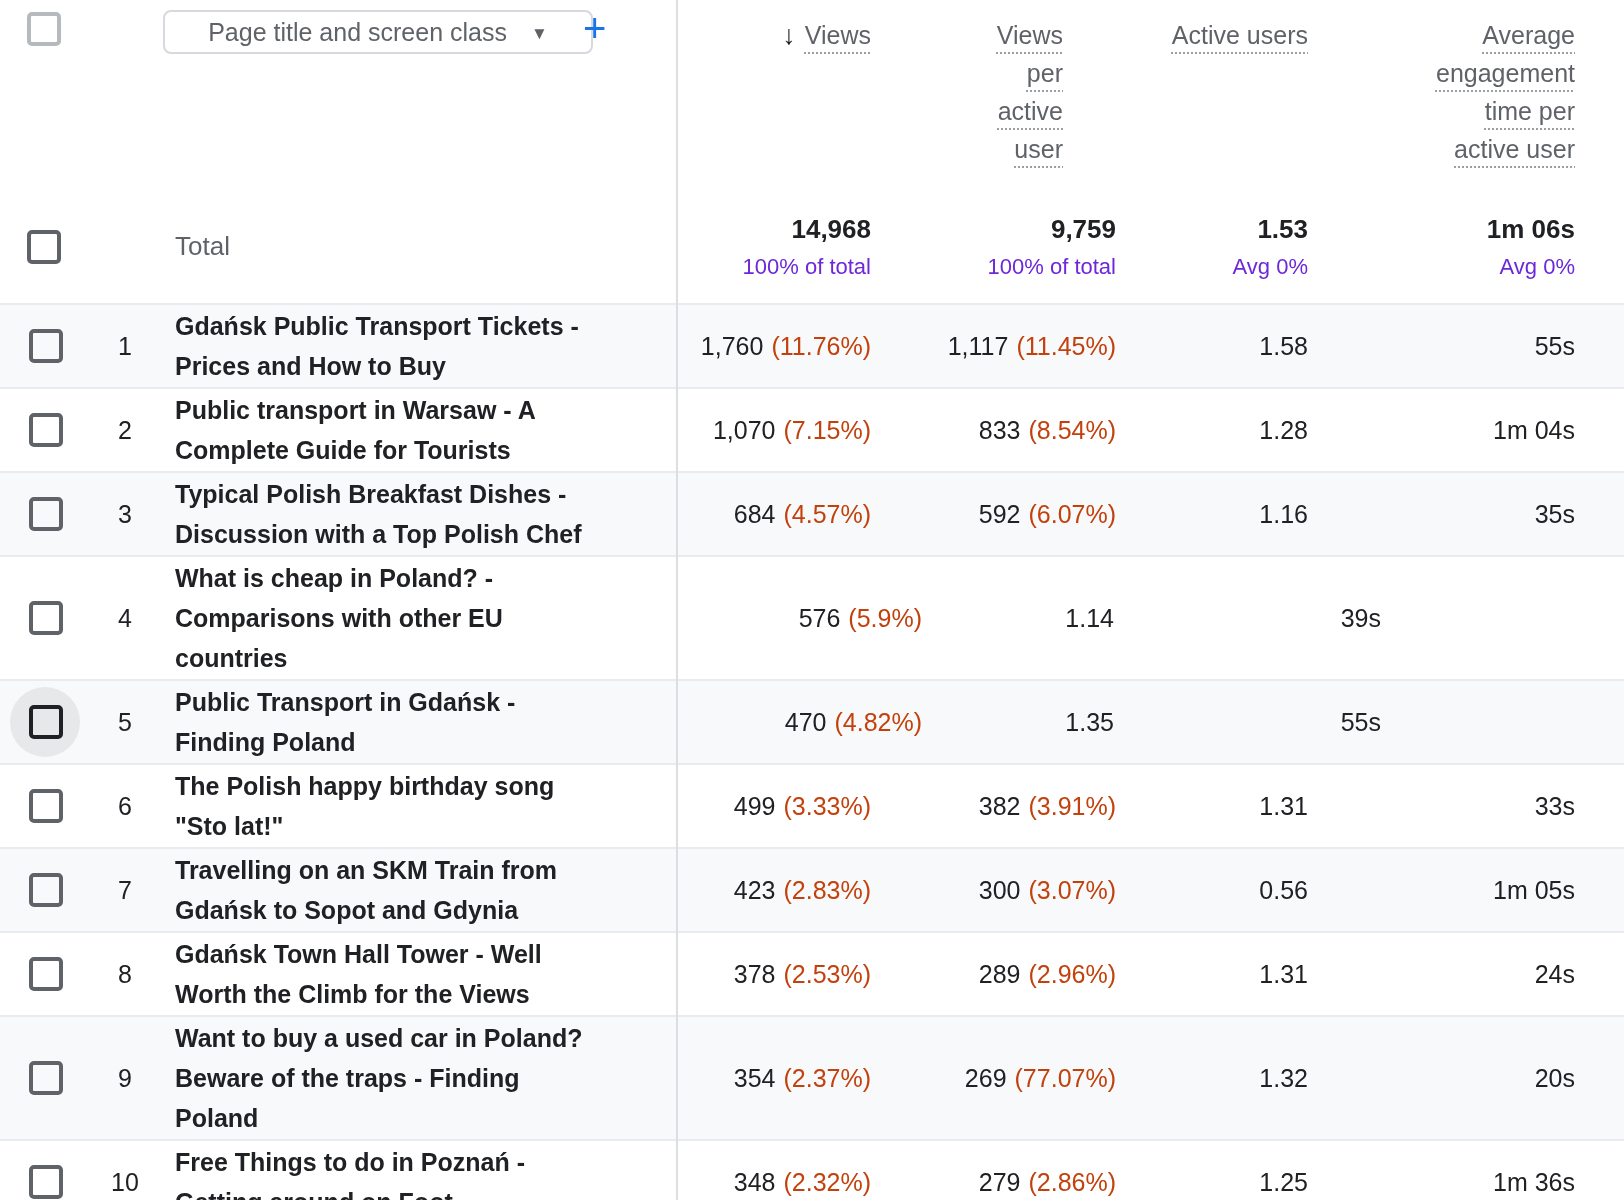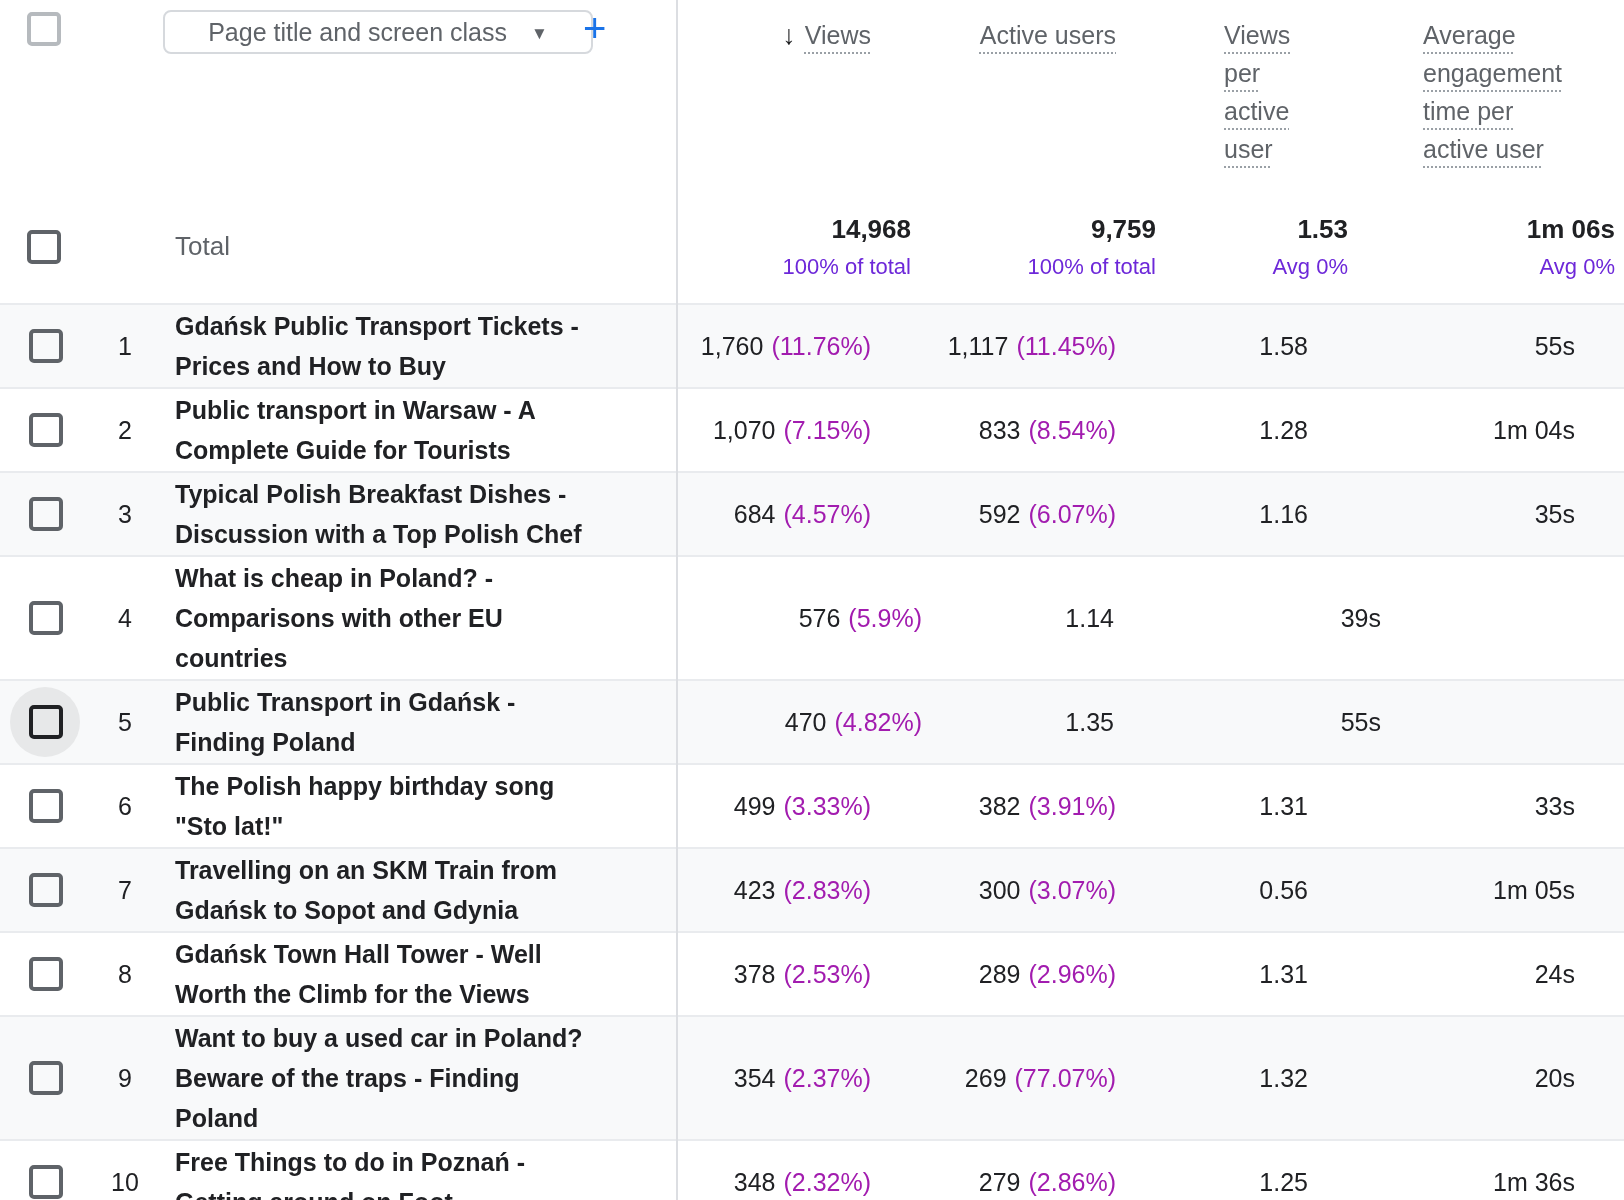--- a/index.html
+++ b/index.html
@@ -45,36 +45,36 @@
     font-size:40px; line-height:44px; color:#1a73e8; cursor:pointer;
     font-weight:400;
   }
 
   .header-right { flex:1; display:flex; padding-top:16px; }
   .hcell {
     display:flex; justify-content:flex-end; align-items:flex-start;
     font-size:25px; line-height:38px; color:#5f6368; cursor:pointer;
   }
   .hcell .hdr-text {
-    display:inline-block; 
+    display:inline-block; text-align:right;
     text-decoration-line:underline; text-decoration-style:dotted;
     text-decoration-color:#9aa0a6; text-decoration-thickness:2px;
     text-underline-offset:8px;
   }
   .hcell .hdr-text.narrow  { max-width:84px; }
   .hcell .hdr-text.medium  { max-width:152px; }
   .sort-arrow { color:#1d1e20; margin-right:9px; font-size:27px; }
 
   .c1 { width:194px; flex:none; }
   .c2 { width:245px; flex:none; }
   .c3 { width:192px; flex:none; }
   .c4 { width:317px; flex:none; padding-right:50px; }
 
   
-  .total-row { display:flex; height:113px;gap:40px; }
+  .total-row { display:flex; height:113px; }
   .total-left { width:677px; flex:none; position:relative; display:flex; align-items:center; }
   .total-left .checkbox { position:absolute; left:27px; }
   .total-label { margin-left:175px; font-size:26px; color:#5f6368; }
   .total-right { flex:1; display:flex; }
   .tcell { display:flex; flex-direction:column; justify-content:center; align-items:flex-end; gap:9px; }
   .tcell .big { font-size:26px; font-weight:700; color:#202124; }
   .tcell .sub { font-size:22px; color:#6d28d9;text-align:right; }
 
   
   .rows .row { display:flex; border-top:2px solid #e9ebee; min-height:82px; }
@@ -88,46 +88,46 @@
   .row.hovered .hover-circle { display:block; }
   .row.hovered .checkbox { border-color:#202124; }
   .cell-check .checkbox { position:relative; z-index:1; cursor:pointer; }
 
   .cell-index { width:50px; margin-left:37px; flex:none; display:flex; align-items:center; justify-content:center;
                 font-size:25px; color:#202124; }
   .cell-title { width:502px; flex:none; padding:1px 82px 1px 0; margin-left:25px;
                 display:flex; flex-direction:column; justify-content:center;
                 font-size:25px; font-weight:700; line-height:40px; color:#202124; }
   .mcell { display:flex; align-items:center; justify-content:flex-end; font-size:25px; color:#202124; white-space:nowrap; }
-  .mcell .pct { color:#a21caf; margin-left:8px; }
+  .mcell .pct { color:#c2410c; margin-left:8px; }
 </style>
 </head>
 <body>
 
 <div class="ga-table">
 
   <div class="header">
     <div class="header-left">
       <span class="checkbox light header-checkbox"></span>
       <div class="dim-selector">
         <span class="label">Page title and screen class</span>
         <span class="caret">▼</span>
       </div>
       <span class="add-btn">+</span>
     </div>
     <div class="header-right">
       <div class="hcell c1">
         <span class="sort-arrow">↓</span>
         <span class="hdr-text">Views</span>
       </div>
+      <div class="hcell c3">
+        <span class="hdr-text narrow">Views per active user</span>
+      </div>
       <div class="hcell c2">
         <span class="hdr-text">Active users</span>
-      </div>
-      <div class="hcell c3">
-        <span class="hdr-text narrow">Views per active user</span>
       </div>
       <div class="hcell c4">
         <span class="hdr-text medium">Average engagement time per active user</span>
       </div>
     </div>
   </div>
 
   <div class="total-row">
     <div class="total-left">
       <span class="checkbox"></span>

